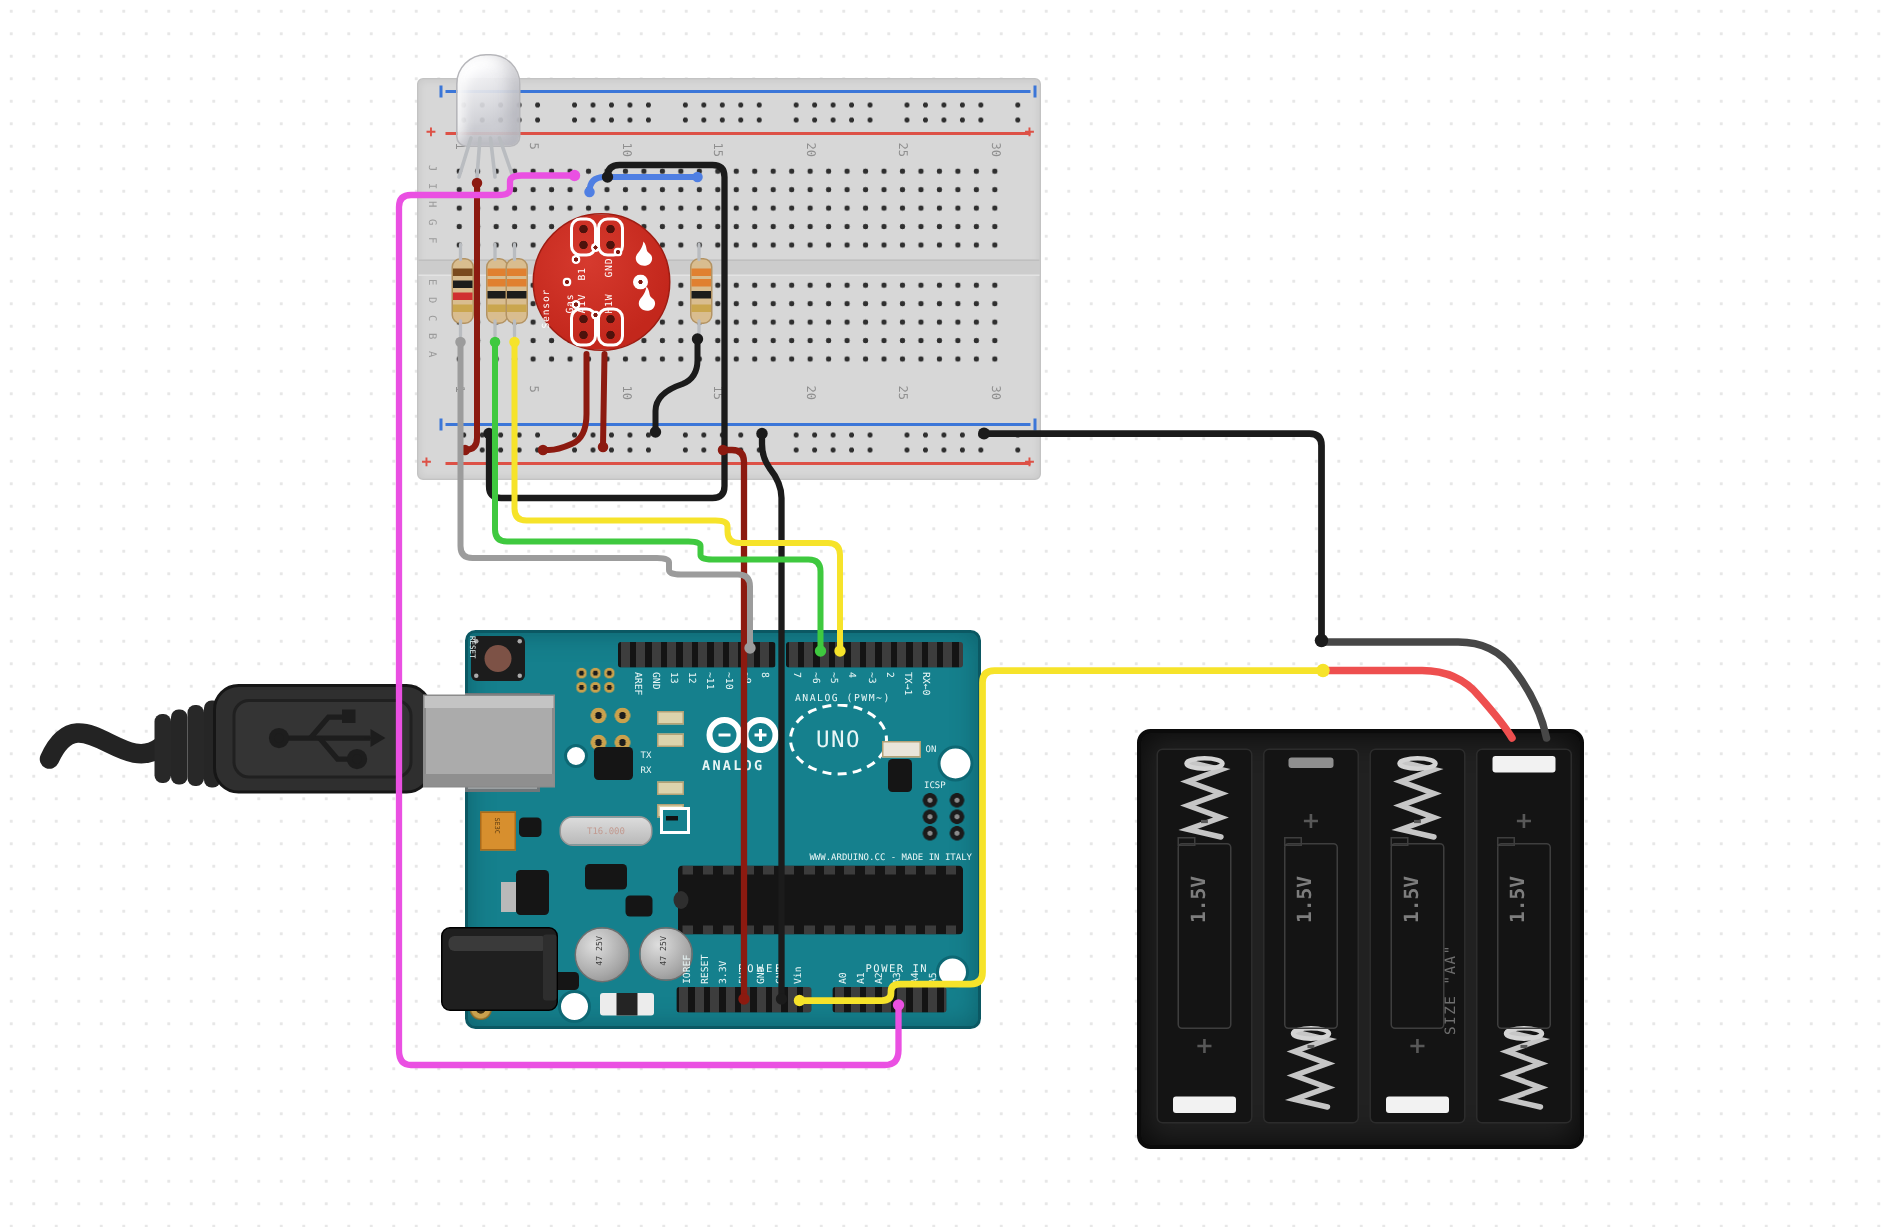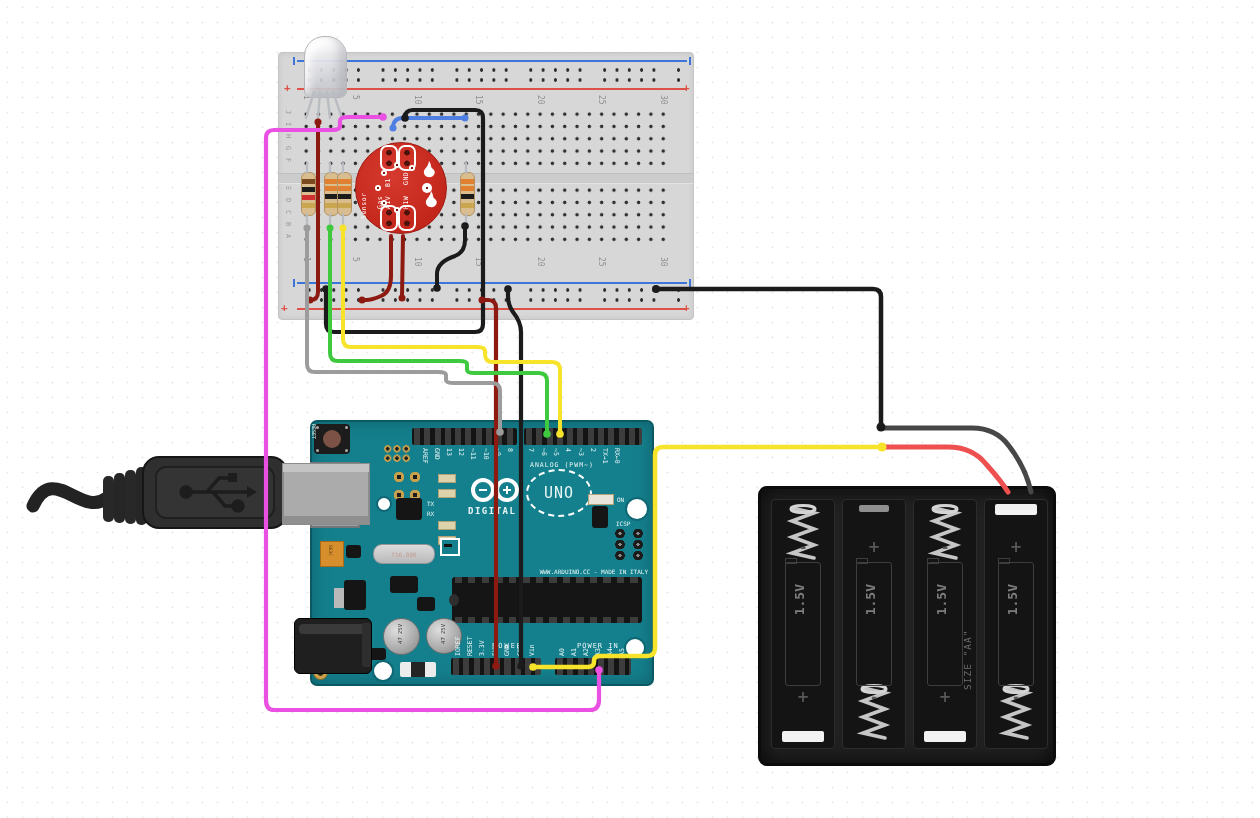--- a/index.html
+++ b/index.html
@@ -243,21 +243,21 @@
   <div class="abs smd" style="left:438px;top:536px;width:16px;height:7px;z-index:2"></div>
   <div class="abs chip" style="left:396px;top:498px;width:26px;height:22px;z-index:2"></div>
 
   <svg style="left:466px;top:476px;z-index:2" width="60" height="30" viewBox="0 0 60 30">
     <circle cx="17" cy="14" r="10" fill="none" stroke="#ffffff" stroke-width="4"></circle>
     <circle cx="41" cy="14" r="10" fill="none" stroke="#ffffff" stroke-width="4"></circle>
     <line x1="13" y1="14" x2="21" y2="14" stroke="#ffffff" stroke-width="2"></line>
     <line x1="37" y1="14" x2="45" y2="14" stroke="#ffffff" stroke-width="2"></line>
     <line x1="41" y1="10" x2="41" y2="18" stroke="#ffffff" stroke-width="2"></line>
   </svg>
-  <span class="abs wlbl" style="left:468px;top:506px;font-size:9px;font-weight:bold;letter-spacing:1.5px;z-index:2">DIGITAL</span>
+  <span class="abs wlbl" style="left:468px;top:506px;font-size:9px;font-weight:bold;letter-spacing:1.5px;z-index:2">ANALOG</span>
   <div class="abs" style="left:526px;top:469px;width:62px;height:44px;border:2px dashed #ffffff;border-radius:50%;z-index:2;display:flex;align-items:center;justify-content:center">
     <span class="wlbl" style="position:static;font-size:15px;letter-spacing:1px">UNO</span>
   </div>
   <span class="abs wlbl" style="left:617px;top:496px;font-size:6px;z-index:2">ON</span>
   <div class="abs smd" style="left:588px;top:494px;width:24px;height:9px;background:#e9e5da;z-index:2"></div>
   <div class="abs chip" style="left:592px;top:506px;width:16px;height:22px;z-index:2"></div>
   <div class="abs hole" style="left:625px;top:497px;width:20px;height:20px;z-index:2"></div>
   <span class="abs wlbl" style="left:616px;top:520px;font-size:6px;z-index:2">ICSP</span>
   <div class="abs icsp" style="left:611px;top:528px;z-index:2"></div>
 

